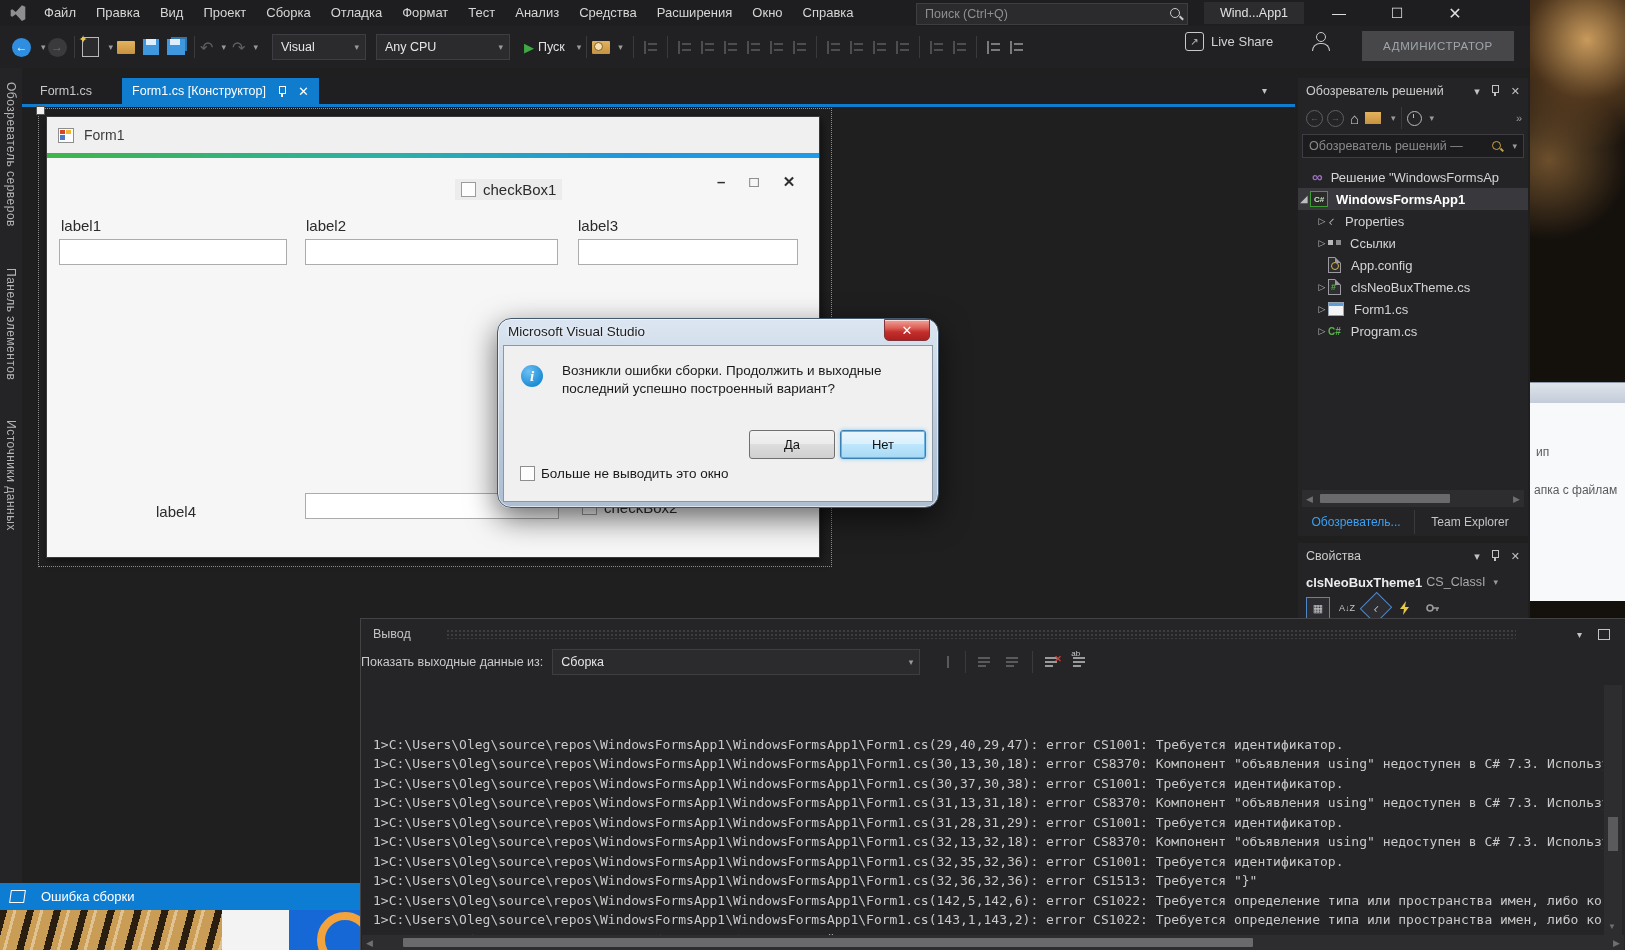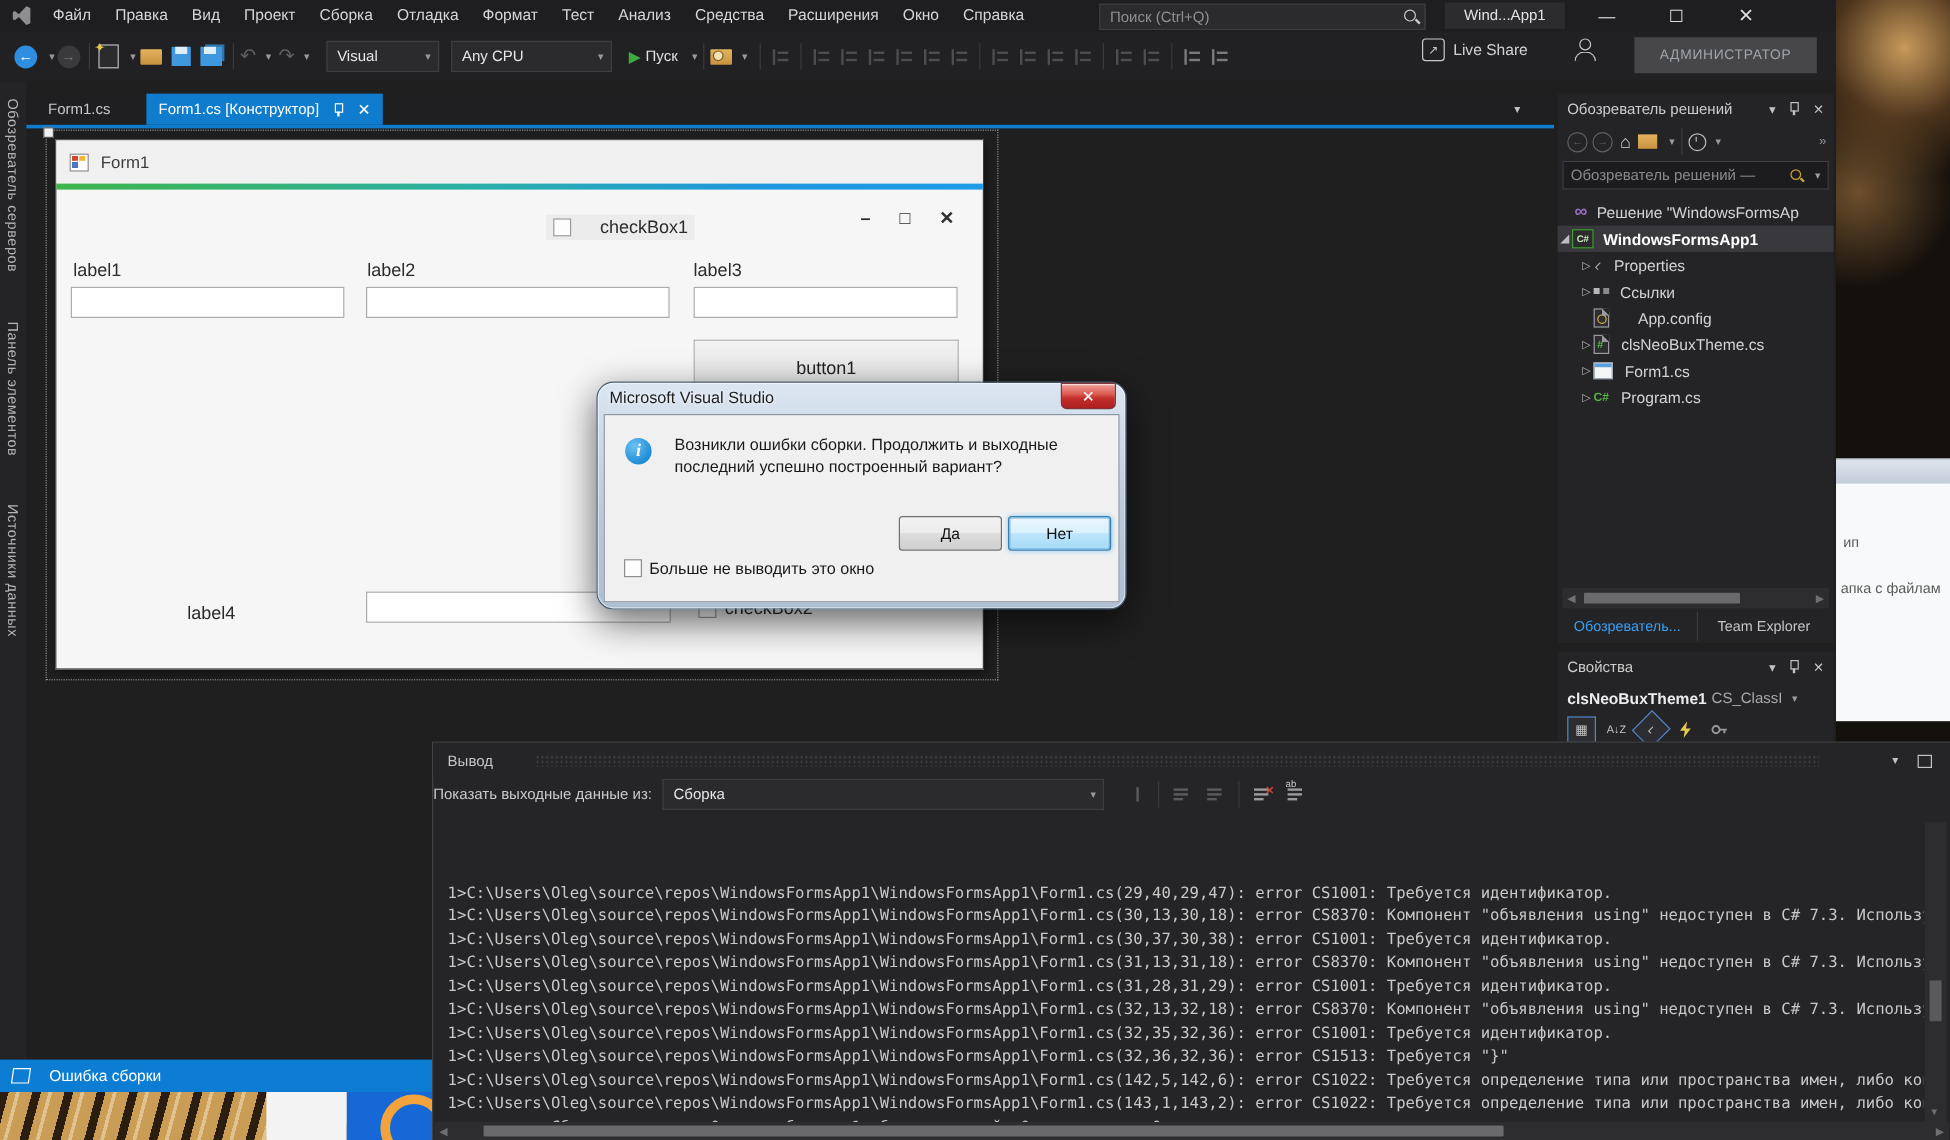--- a/index.html
+++ b/index.html
@@ -280,31 +280,30 @@
 <div class="abs sel-outline"></div>
 <div class="abs handle"></div>
 
 <div class="abs form">
   <div class="abs form-title">
     <span class="formicon"></span>
     <span style="color:#3c3c3c;font-size:14px">Form1</span>
   </div>
   <div class="abs grad"></div>
   <div class="abs winglyphs" style="left:670px;top:56px">–  □  ✕</div>
-  <div class="abs" style="left:408px;top:62px;display:flex;align-items:center;gap:24px;background:#ececec;padding:2px 6px">
+  <div class="abs" style="left:408px;top:62px;display:flex;align-items:center;gap:7px;background:#ececec;padding:2px 6px">
     <span class="d-check"></span>
     <span class="d-label">checkBox1</span>
   </div>
   <div class="abs d-label" style="left:14px;top:100px">label1</div>
   <div class="abs d-label" style="left:259px;top:100px">label2</div>
   <div class="abs d-label" style="left:531px;top:100px">label3</div>
   <div class="abs d-text" style="left:12px;top:122px;width:226px"></div>
   <div class="abs d-text" style="left:258px;top:122px;width:251px"></div>
   <div class="abs d-text" style="left:531px;top:122px;width:218px"></div>
-  <div class="abs d-btn" style="left:531px;top:166px;width:219px;height:47px">button1</div>
   <div class="abs d-label" style="left:109px;top:386px">label4</div>
   <div class="abs d-text" style="left:258px;top:376px;width:252px"></div>
   <div class="abs" style="left:535px;top:382px;display:flex;align-items:center;gap:7px">
     <span class="d-check"></span>
     <span class="d-label">checkBox2</span>
   </div>
 </div>
 
 <div class="abs dialog">
   <div class="abs dlg-title">Microsoft Visual Studio</div>
@@ -382,21 +381,21 @@
       <span style="width:18px"></span>
         <span class="exp">▷</span>
       <span class="ico i-refs"></span>
       <span style="margin-left:8px">Ссылки</span>
       </div>
     <div class="abs se-row" style="top:90px">
       <span style="width:30px"></span>
       <span class="ico i-doc">
           <span class="i-gear"></span>
         </span>
-      <span style="margin-left:24px">App.config</span>
+      <span style="margin-left:10px">App.config</span>
       </div>
     <div class="abs se-row" style="top:112px">
       <span style="width:18px"></span>
         <span class="exp">▷</span>
       <span class="ico i-doc">
           <span class="i-hash">#</span>
         </span>
       <span style="margin-left:10px">clsNeoBuxTheme.cs</span>
       </div>
     <div class="abs se-row" style="top:134px">

